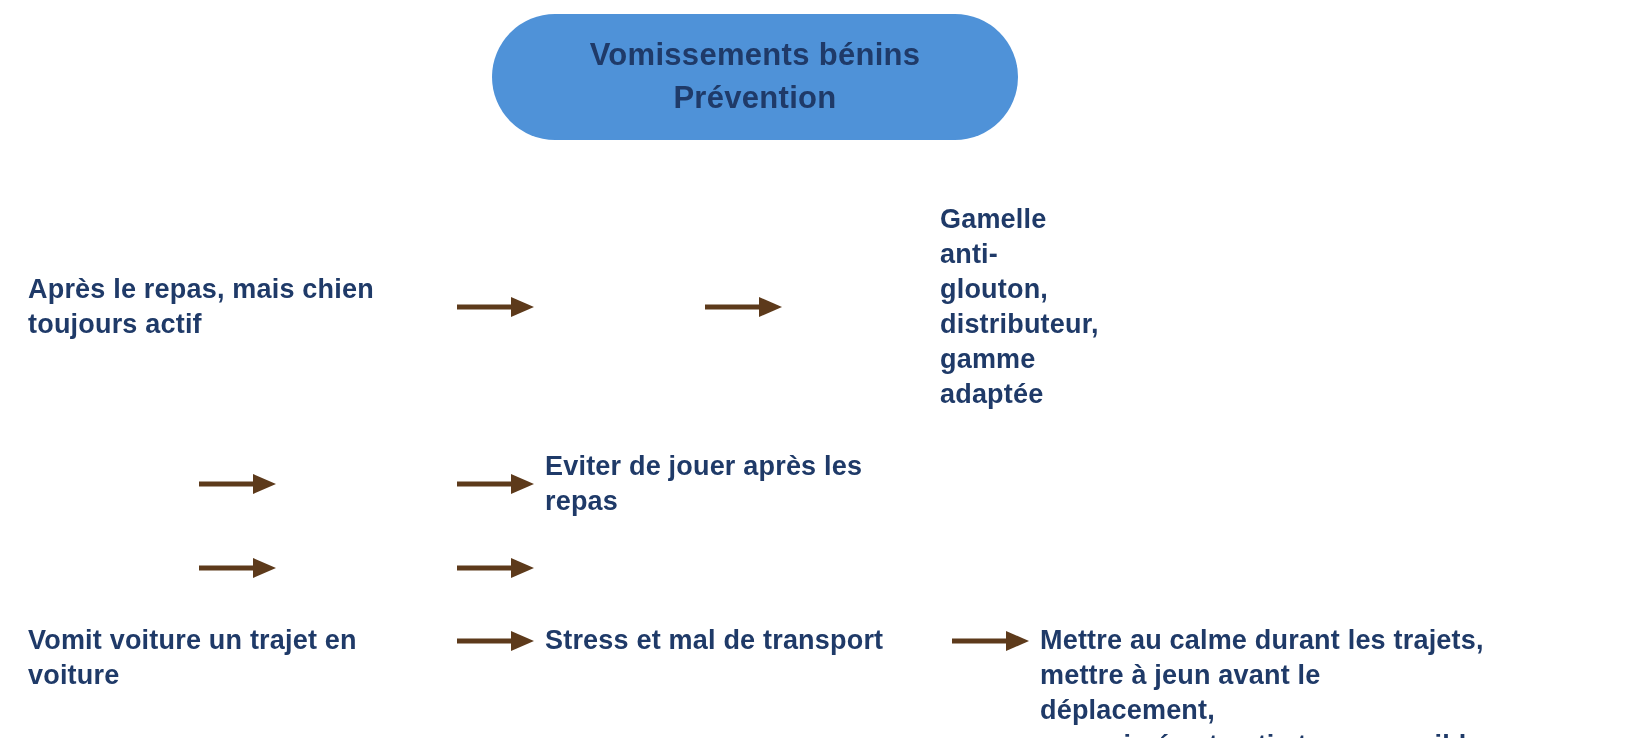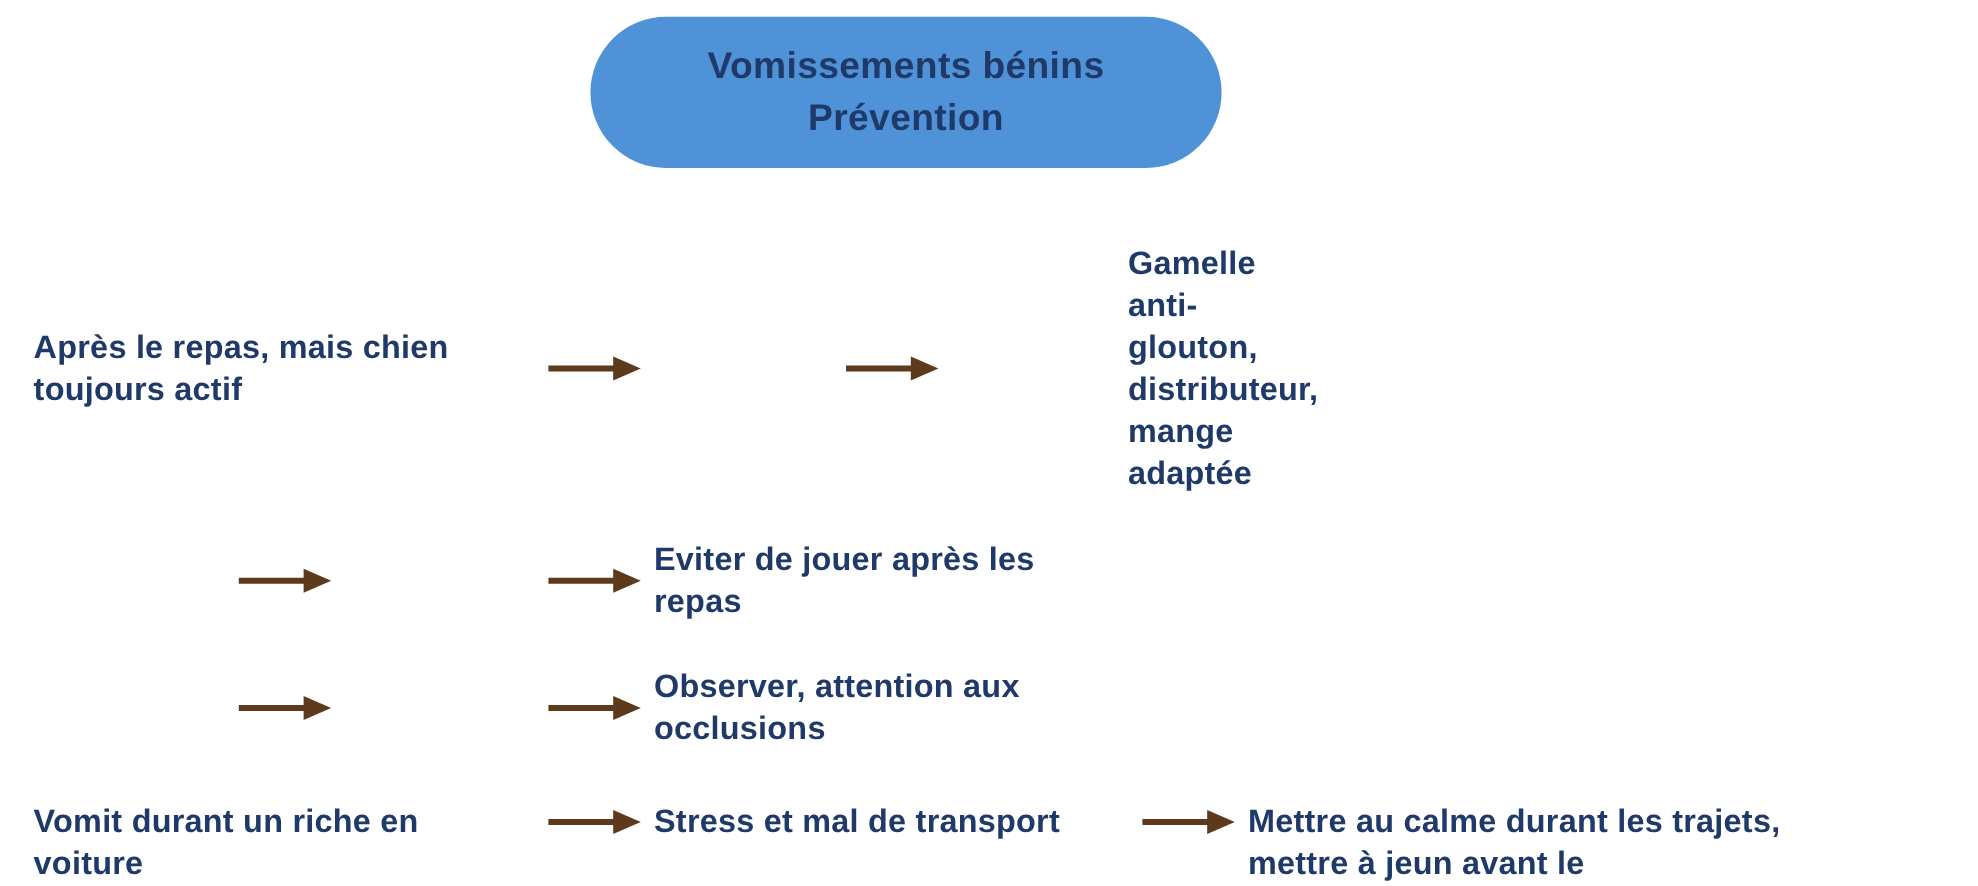--- a/index.html
+++ b/index.html
@@ -94,21 +94,21 @@
           <polygon points="56,3 79,13 56,23" fill="currentColor"></polygon>
         </svg>
     </div>
     <div class="arrow-cell">
       <svg class="arrow-svg" width="80" height="26" viewBox="0 0 80 26">
           <line x1="2" y1="13" x2="60" y2="13" stroke="currentColor" stroke-width="5"></line>
           <polygon points="56,3 79,13 56,23" fill="currentColor"></polygon>
         </svg>
     </div>
     <div class="cell">Gamelle anti-glouton, distributeur,
-mange adaptée</div>
+gamme adaptée</div>
   </div>
 
   <div class="grid-row">
     <div class="arrow-cell">
       <svg class="arrow-svg" width="80" height="26" viewBox="0 0 80 26">
           <line x1="2" y1="13" x2="60" y2="13" stroke="currentColor" stroke-width="5"></line>
           <polygon points="56,3 79,13 56,23" fill="currentColor"></polygon>
         </svg>
     </div>
     <div class="arrow-cell">
@@ -126,25 +126,24 @@
           <line x1="2" y1="13" x2="60" y2="13" stroke="currentColor" stroke-width="5"></line>
           <polygon points="56,3 79,13 56,23" fill="currentColor"></polygon>
         </svg>
     </div>
     <div class="arrow-cell">
       <svg class="arrow-svg" width="80" height="26" viewBox="0 0 80 26">
           <line x1="2" y1="13" x2="60" y2="13" stroke="currentColor" stroke-width="5"></line>
           <polygon points="56,3 79,13 56,23" fill="currentColor"></polygon>
         </svg>
     </div>
-    <div class="cell">Observer, attention aux occlusions</div>
   </div>
 
   <div class="grid-row grid-row--top">
-    <div class="cell">Vomit durant un riche en
+    <div class="cell">Vomit voiture un trajet en
 voiture</div>
     <div class="arrow-cell">
       <svg class="arrow-svg" width="80" height="26" viewBox="0 0 80 26">
           <line x1="2" y1="13" x2="60" y2="13" stroke="currentColor" stroke-width="5"></line>
           <polygon points="56,3 79,13 56,23" fill="currentColor"></polygon>
         </svg>
     </div>
     <div class="cell">Stress et mal de transport</div>
     <div class="arrow-cell">
       <svg class="arrow-svg" width="80" height="26" viewBox="0 0 80 26">

